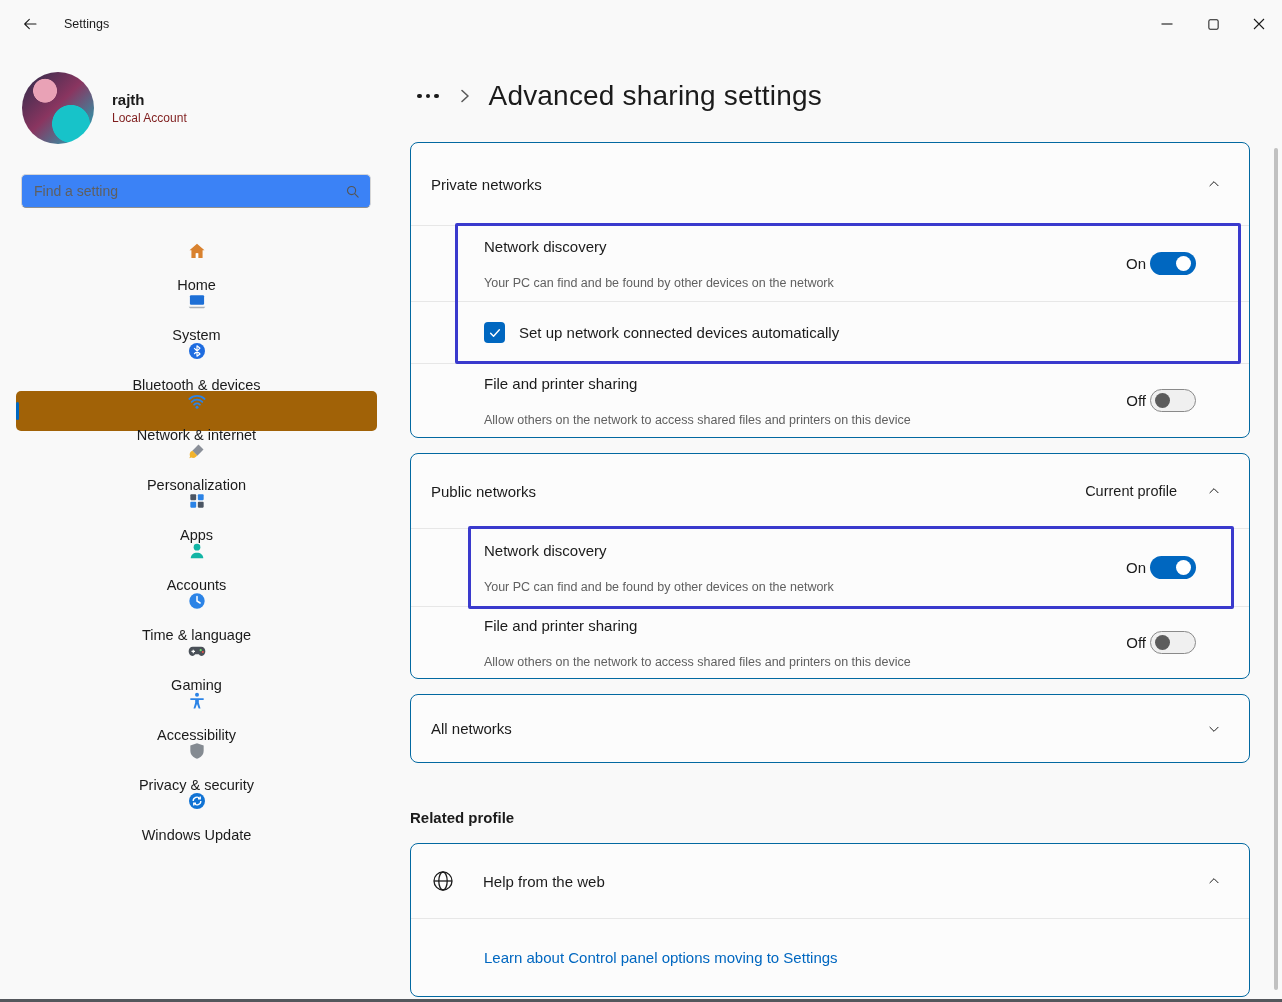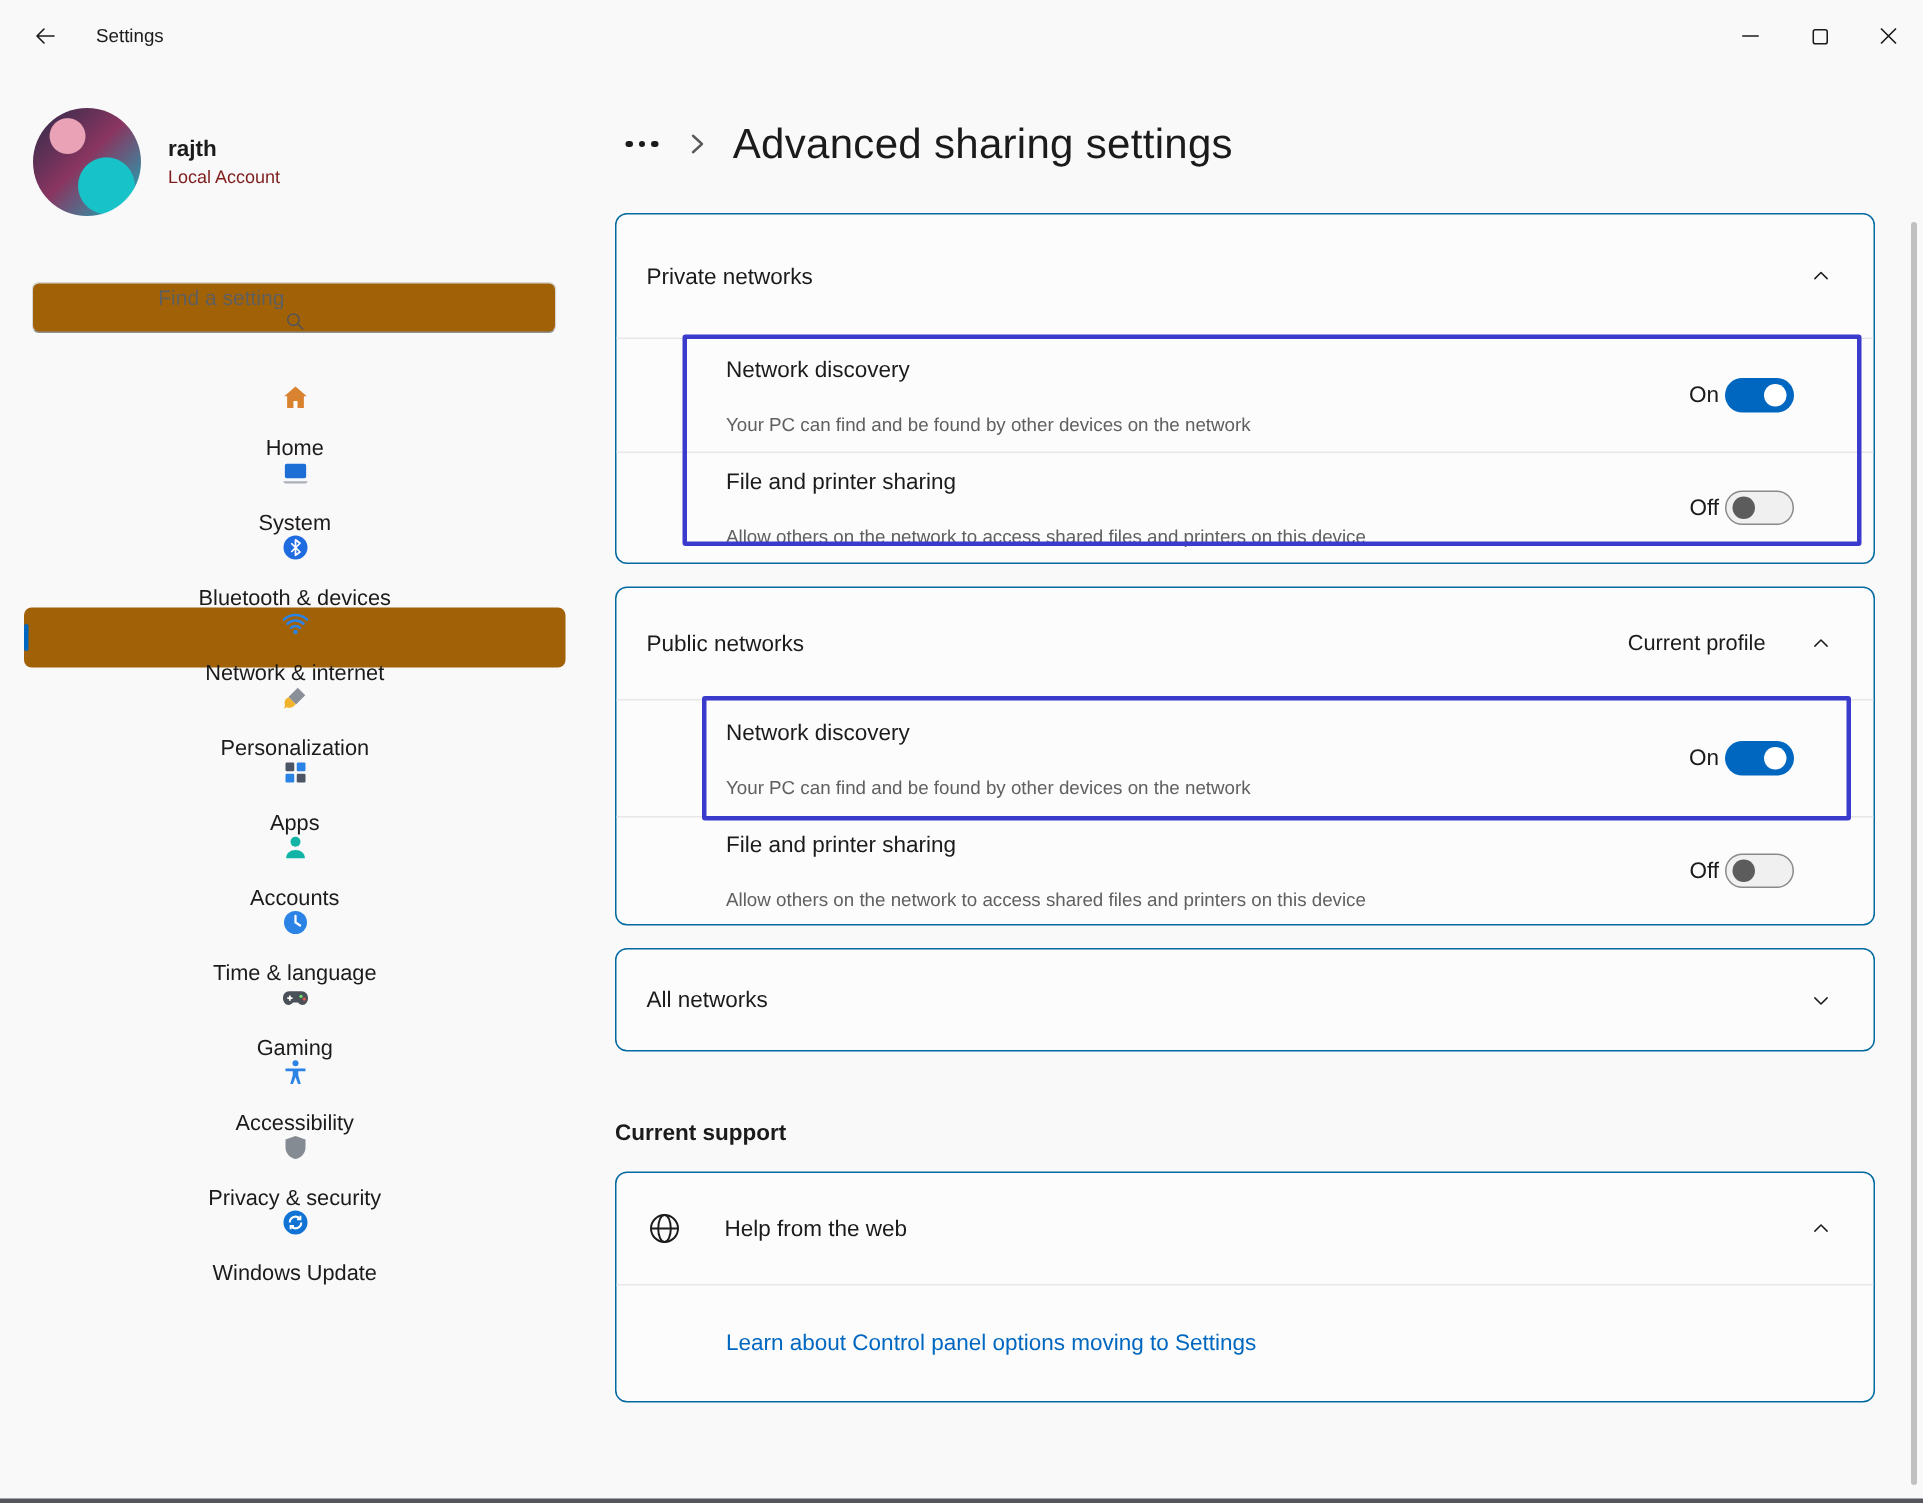--- a/index.html
+++ b/index.html
@@ -24,23 +24,23 @@
   .account { display:flex; align-items:center; gap:18px; margin:24px 0 0 22px; cursor:pointer; }
   .avatar { width:72px; height:72px; border-radius:50%;
     background:
       radial-gradient(circle at 32% 26%, #e9a2b6 0 16%, rgba(0,0,0,0) 17%),
       radial-gradient(circle at 68% 72%, #17c3c9 0 26%, rgba(0,0,0,0) 27%),
       linear-gradient(135deg, #2b2b4a 0%, #8a3560 48%, #0fb8c4 100%);
   }
   .acc-name { font-size:15px; font-weight:700; }
   .acc-type { font-size:12px; color:#7f1d1d; margin-top:3px; }
 
-  .search-box { margin:44px 0 0 21px; width:350px; height:34px; background:#a16207;
+  .search-box { margin:30px 0 0 21px; width:350px; height:34px; background:#3b82f6;
     border:1px solid #d6d6d6; border-bottom-color:#8f8f8f; border-radius:5px;
-    display:flex; align-items:center; padding:0 10px;flex-direction:column; }
+    display:flex; align-items:center; padding:0 10px; }
   .search-box input { flex:1; border:0; outline:0; background:transparent; color:#1b1b1b;
     font:14px "Liberation Sans","DejaVu Sans",sans-serif; }
   .search-box input::placeholder { color:#5f5f5f; }
 
   nav { margin:33px 13px 0 16px; }
   .nav-item { height:40px; margin-bottom:10px; border-radius:5px; display:flex; align-items:center;
     gap:16px; padding:0 12px; position:relative; cursor:pointer;flex-direction:column; }
   .nav-item.selected { background:#a16207; }
   .nav-item.selected::before { content:""; position:absolute; left:0; top:11px; bottom:11px; width:3px;
     border-radius:2px; background:var(--accent,#0067c0); }
@@ -264,20 +264,28 @@
         <div class="row-main">
           <div class="row-title">Network discovery</div>
           <div class="row-desc">Your PC can find and be found by other devices on the network</div>
         </div>
         <span class="state">On</span>
         <div class="toggle on">
             <i class="knob"></i>
           </div>
       </div>
 
+      <div class="row check-row h62">
+        <span class="checkbox">
+          <svg width="14" height="14" viewBox="0 0 24 24">
+              <path d="M4.5 12.5l5 5L19.5 6.5" stroke="#fff" stroke-width="2.4" fill="none" stroke-linecap="round" stroke-linejoin="round"></path>
+            </svg>
+        </span>
+        <span class="check-label">Set up network connected devices automatically</span>
+      </div>
 
       <div class="row h74">
         <div class="row-main">
           <div class="row-title">File and printer sharing</div>
           <div class="row-desc">Allow others on the network to access shared files and printers on this device</div>
         </div>
         <span class="state">Off</span>
         <div class="toggle off">
             <i class="knob"></i>
           </div>
@@ -326,21 +334,21 @@
       <div class="card-header h67">
         <span class="card-title">All networks</span>
         <button class="chev-btn">
           <svg width="14" height="14" viewBox="0 0 24 24">
               <path d="M5 9l7 7 7-7" stroke="#1b1b1b" stroke-width="1.7" fill="none" stroke-linecap="round" stroke-linejoin="round"></path>
             </svg>
         </button>
       </div>
     </section>
 
-    <div class="related-heading">Current support</div>
+    <div class="related-heading">Related profile</div>
 
     <section class="card">
       <div class="card-header help-header h74">
         <svg class="globe" width="24" height="24" viewBox="0 0 24 24">
             <circle cx="12" cy="12" r="9" fill="none" stroke="#1b1b1b" stroke-width="1.3"></circle>
             <ellipse cx="12" cy="12" rx="4.2" ry="9" fill="none" stroke="#1b1b1b" stroke-width="1.3"></ellipse>
             <path d="M3 12h18" stroke="#1b1b1b" stroke-width="1.3"></path>
           </svg>
         <span class="card-title">Help from the web</span>
         <button class="chev-btn">

